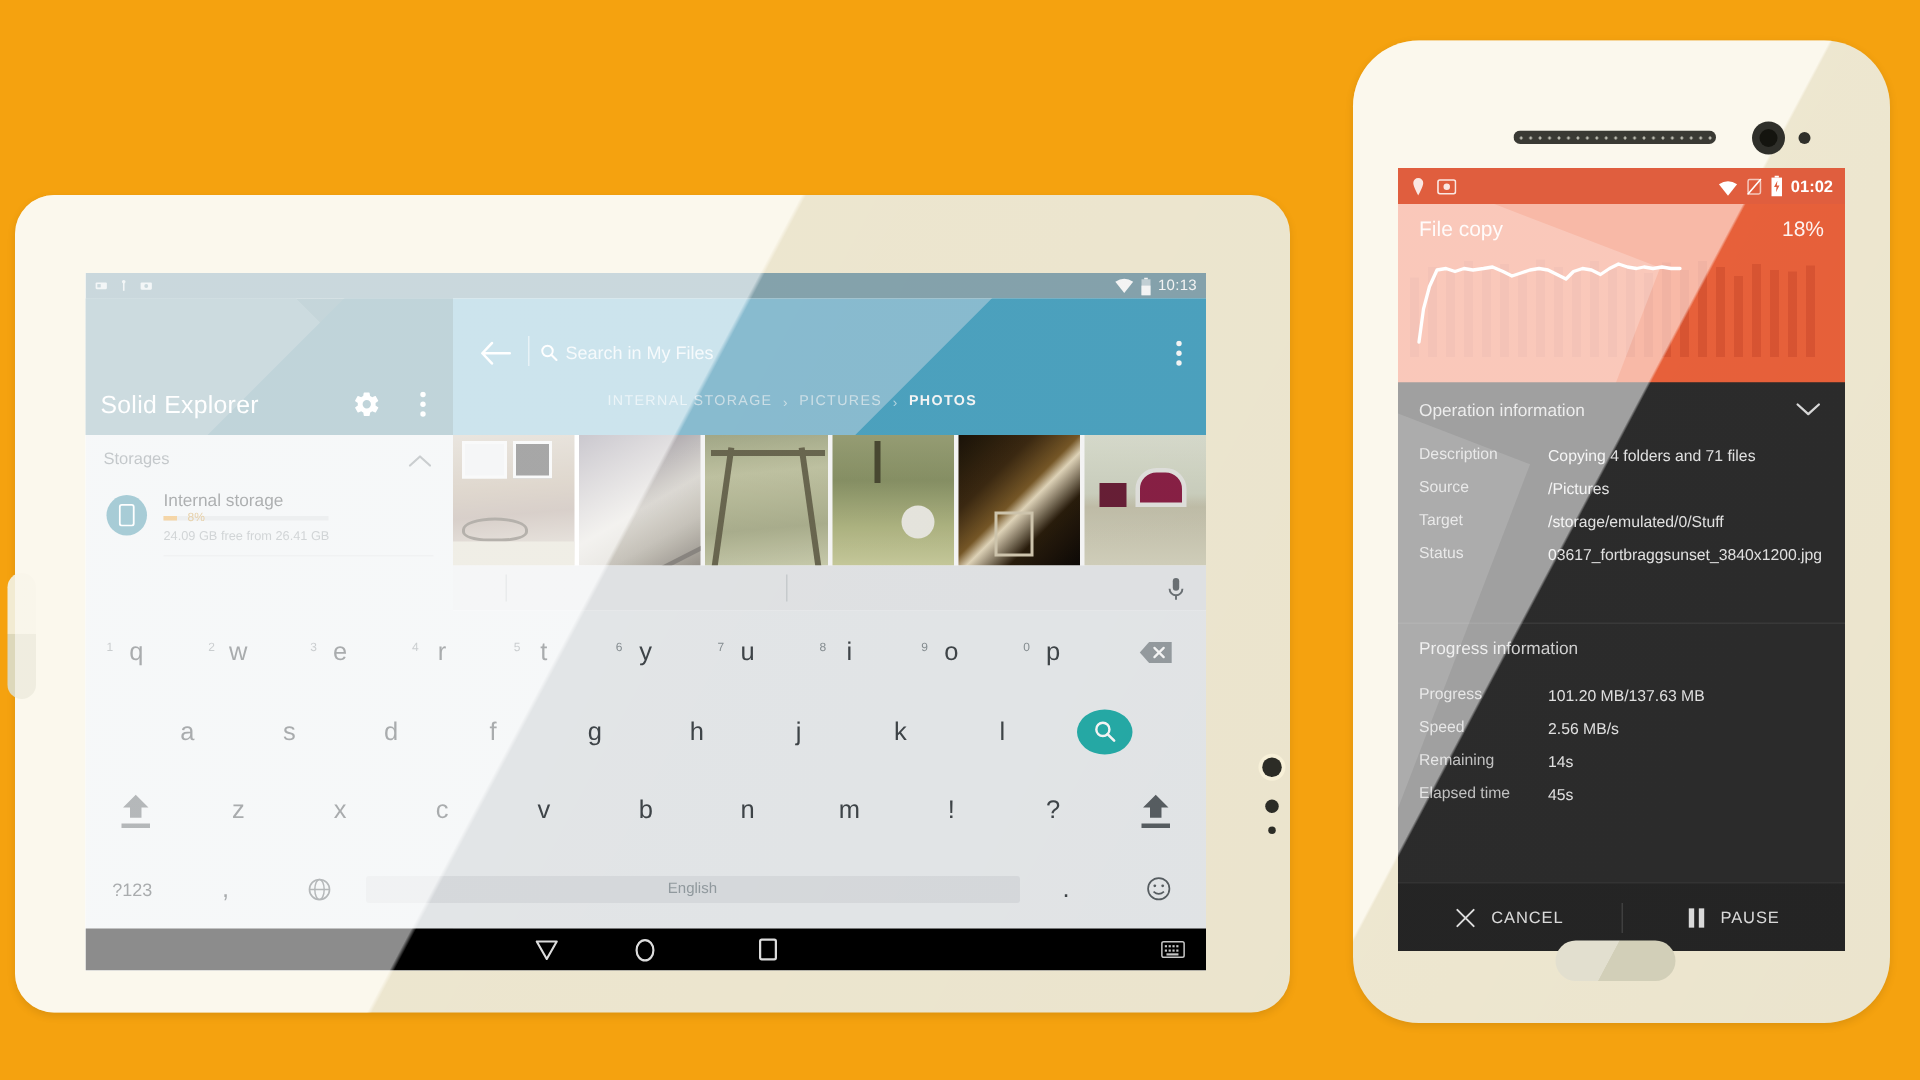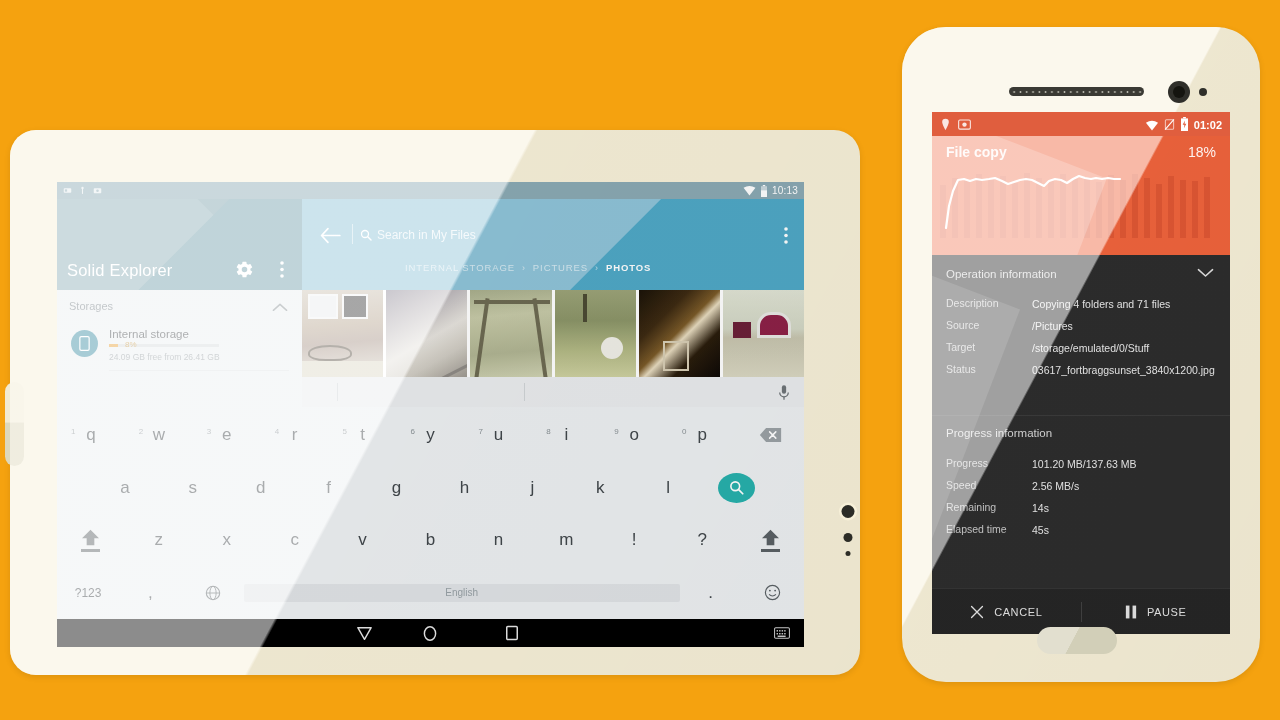--- a/index.html
+++ b/index.html
@@ -180,21 +180,21 @@
 
   
   #p-header { position:absolute; left:0; top:24px; width:100%; height:119px; background:#f0643c; overflow:hidden; }
   #p-header-light {
     position:absolute; left:-40px; top:-40px; width:230px; height:320px;
     background:rgba(255,255,255,0.22); transform:rotate(21deg); transform-origin:top left;
   }
   #p-bars { position:absolute; left:8px; top:16px; right:0; height:86px; display:flex; gap:6px; }
   .pbar { width:6px; background:rgba(190,60,35,0.30); align-self:flex-end; }
   #p-spark { position:absolute; left:0; top:0; width:100%; height:119px; }
-  #p-title { position:absolute; left:14px; top:8px; color:rgba(255,255,255,0.92); font-size:14px; z-index:2;font-weight:bold; }
+  #p-title { position:absolute; left:14px; top:8px; color:rgba(255,255,255,0.92); font-size:14px; z-index:2; }
   #p-pct { position:absolute; right:14px; top:8px; color:rgba(255,255,255,0.92); font-size:14px; z-index:2; }
 
   
   #p-body { position:absolute; left:0; top:143px; right:0; bottom:46px; background:#2d2d2d; overflow:hidden; }
   #p-body-light {
     position:absolute; left:-80px; top:-10px; width:180px; height:430px;
     background:rgba(255,255,255,0.13); transform:rotate(21deg); transform-origin:top left; pointer-events:none;
   }
   .p-section-hdr { color:#d7d7d7; font-size:11.5px; }
   #p-op-hdr { position:absolute; left:14px; top:13px; }

